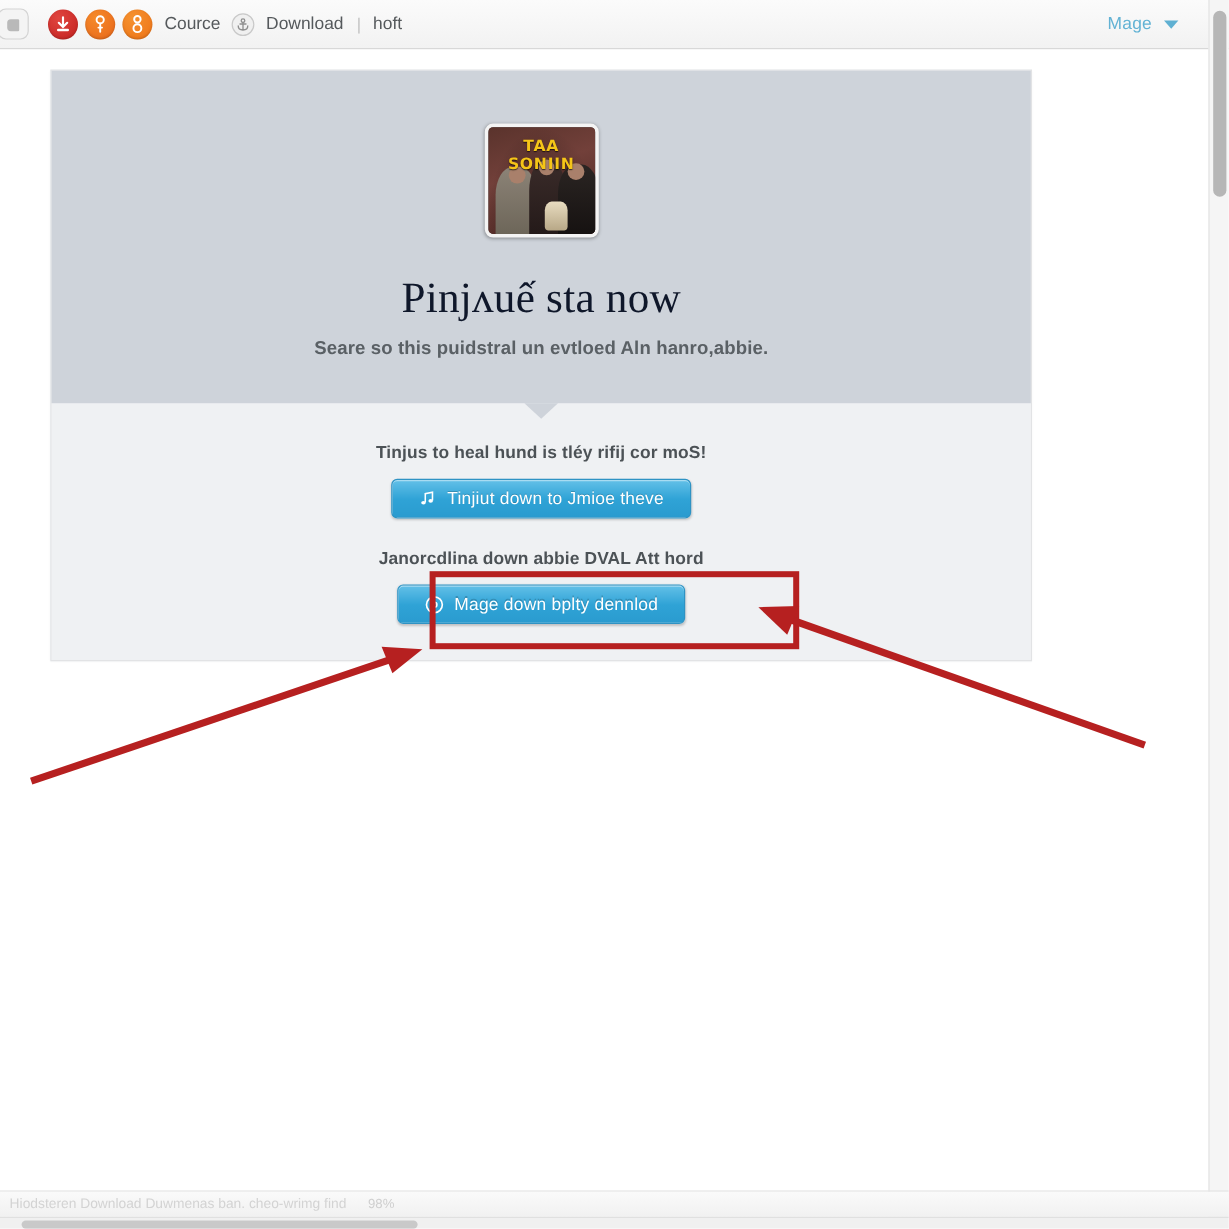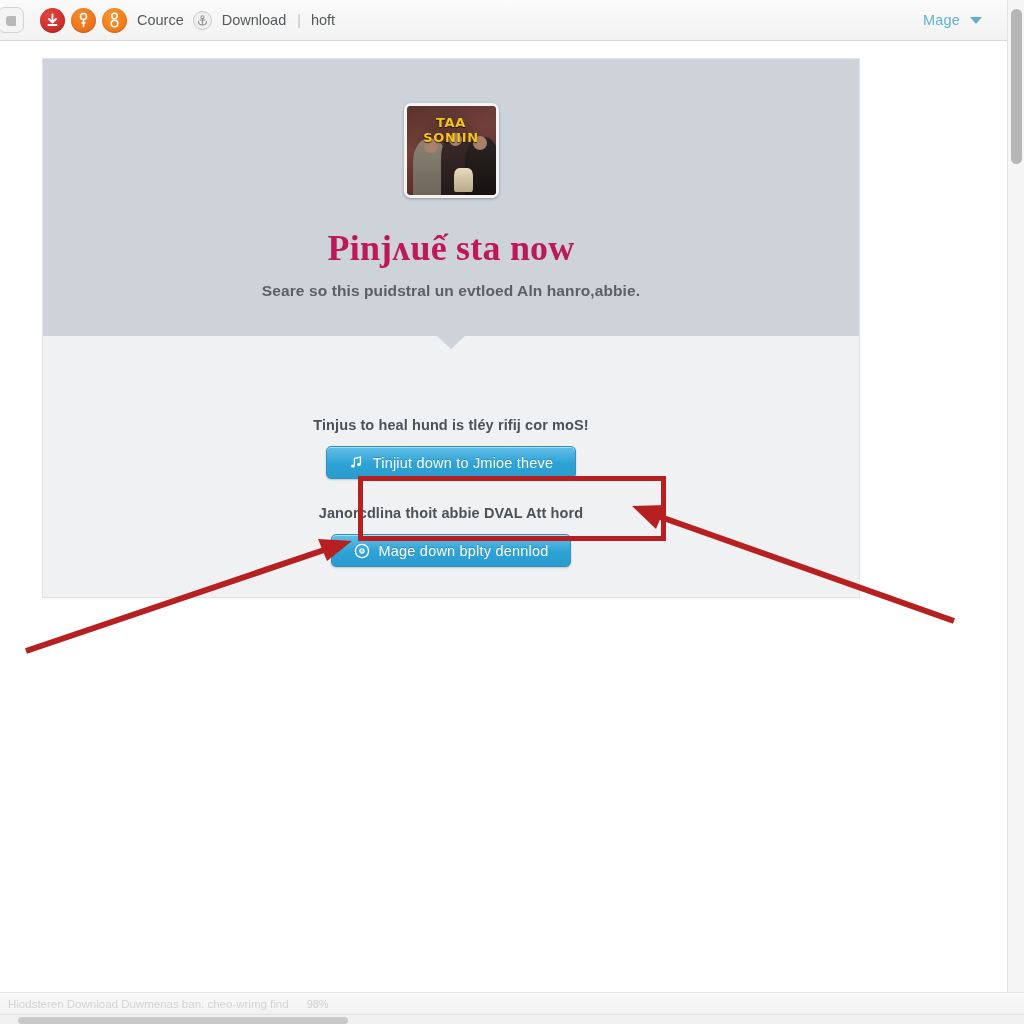--- a/index.html
+++ b/index.html
@@ -180,23 +180,23 @@
     left: 47px; bottom: 3px;
     width: 19px; height: 24px;
     background: linear-gradient(#e8dcc0, #b8a887);
     border-radius: 30% 30% 14% 14%;
     z-index: 2;
   }
 
   .hero-title {
     margin-top: 29px;
     font-family: "Liberation Serif", serif;
-    font-weight: bold;
+    font-weight: normal;
     font-size: 36px;
-    color: #be185d;
+    color: #0f172a;
     letter-spacing: .2px;
   }
   .hero-sub {
     margin-top: 13px;
     font-size: 15.5px;
     font-weight: bold;
     color: #5a6065;
     letter-spacing: .1px;
   }
 
@@ -208,21 +208,20 @@
     border-left: 14px solid transparent;
     border-right: 14px solid transparent;
     border-top: 13px solid #ced3da;
     z-index: 4;
   }
 
   .card-body {
     background: #eff1f3;
     padding: 34px 0 30px;
     text-align: center;
-    margin-top: 47px;
   }
 
   .promo {
     font-size: 14.5px;
     font-weight: bold;
     color: #4c5256;
     letter-spacing: .1px;
   }
   .promo.second { margin-top: 26px; }
 
@@ -405,21 +404,21 @@
         <span class="gl">
           <svg width="15" height="15" viewBox="0 0 15 15">
             <path d="M5.4 10.6 L5.4 3.4 L11.4 2.1 L11.4 9.1" stroke="#fff" stroke-width="1.3" fill="none"></path>
             <ellipse cx="3.9" cy="10.9" rx="1.9" ry="1.5" fill="#fff"></ellipse>
             <ellipse cx="9.9" cy="9.4" rx="1.9" ry="1.5" fill="#fff"></ellipse>
           </svg>
         </span>
         <span>Tinjiut down to Jmioe theve</span>
       </button>
 
-      <div class="promo second">Janorcdlina thoit abbie DVAL Att hord</div>
+      <div class="promo second">Janorcdlina down abbie DVAL Att hord</div>
 
       <button class="btn">
         <span class="gl">
           <svg width="16" height="16" viewBox="0 0 16 16">
             <circle cx="8" cy="8" r="6.6" stroke="#fff" stroke-width="1.4" fill="none"></circle>
             <circle cx="8" cy="8" r="2.1" stroke="#fff" stroke-width="1.3" fill="none"></circle>
             <circle cx="8" cy="8" r="0.8" fill="#fff"></circle>
           </svg>
         </span>
         <span>Mage down bplty dennlod</span>

